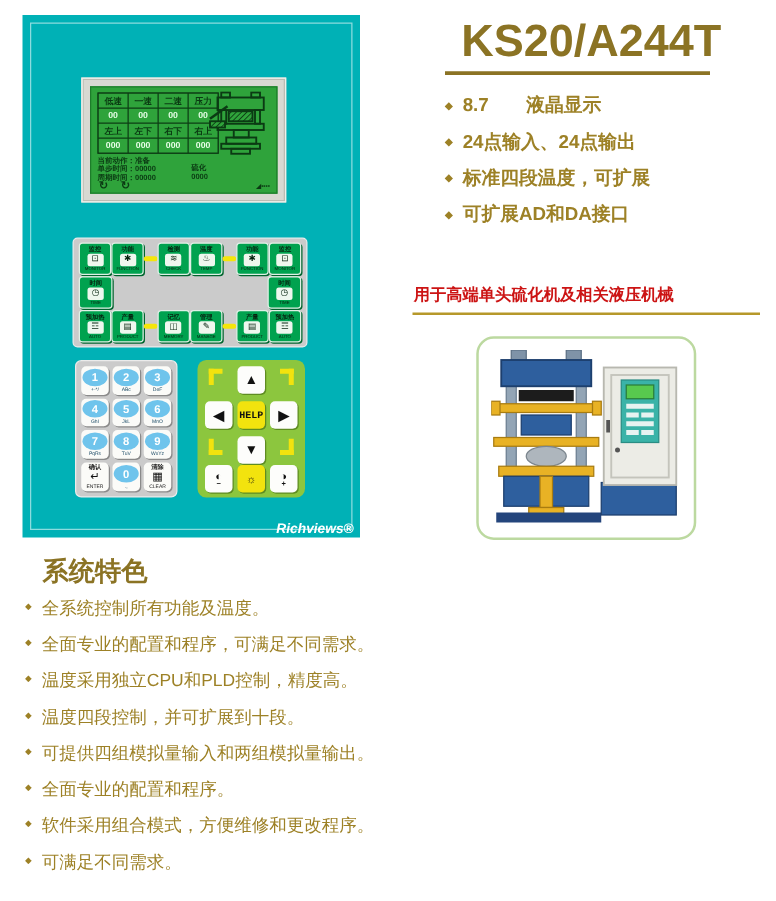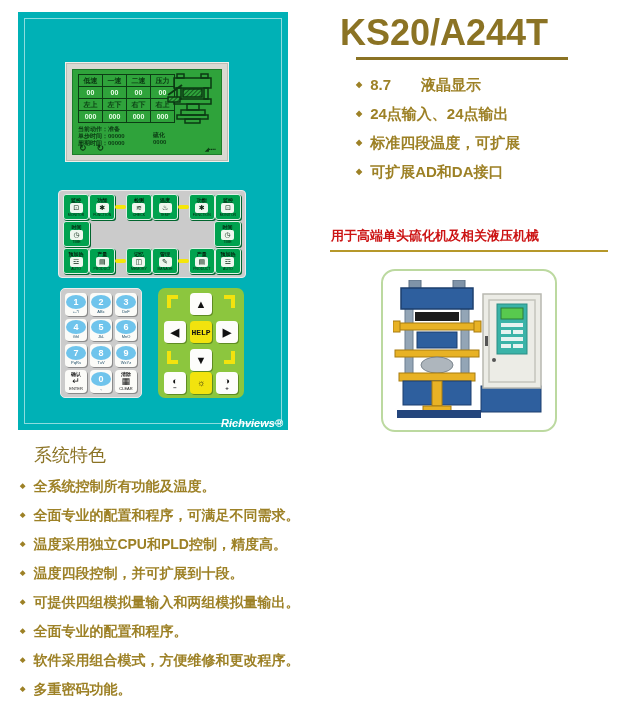--- a/index.html
+++ b/index.html
@@ -67,37 +67,37 @@
   .asign { font-size:6px; line-height:5px; }
   .abr { position:absolute; width:11px; height:13px; border:0 solid #f2e30e; }
   .abr.tl { left:9px;  top:7px;  border-left-width:4px; border-top-width:4px; }
   .abr.tr { right:9px; top:7px;  border-right-width:4px; border-top-width:4px; }
   .abr.bl { left:9px;  top:63px; border-left-width:4px; border-bottom-width:4px; }
   .abr.br { right:9px; top:63px; border-right-width:4px; border-bottom-width:4px; }
 
   .brand { position:absolute; right:5px; bottom:1px; color:#fff; font-style:italic; font-size:11px; font-weight:bold; }
 
   
-  .title { position:absolute; left:340px; top:12px; width:266px; text-align:left; font-size:36px;
+  .title { position:absolute; left:340px; top:12px; width:266px; text-align:center; font-size:36px;
            font-weight:bold; color:#8b7324; white-space:nowrap; }
   .title-underline { position:absolute; left:356px; top:57px; width:212px; height:3px; background:#8b7324; }
   .specs { position:absolute; left:356px; top:76px; width:252px; }
   .spec-item { display:flex; align-items:flex-start; gap:8px; margin-bottom:11px; font-size:15px;
                font-weight:bold; color:#9d8126; line-height:18px; }
   .diamond { font-size:8px; line-height:18px; color:#9d8126; flex:0 0 auto; }
   .usage { position:absolute; left:331px; top:227px; font-size:13px; font-weight:bold; color:#cc1414; white-space:nowrap; }
   .usage-underline { position:absolute; left:330px; top:250px; width:278px; height:2px; background:#b6982a; }
   .machine-box { position:absolute; left:381px; top:269px; width:176px; height:163px; background:#fff;
                  border:2px solid #bcd9a0; border-radius:14px; display:flex; align-items:center; justify-content:center; }
 
   
-  .features-heading { position:absolute; left:34px; top:443px; font-size:18px; font-weight:normal; color:#8b7324; }
+  .features-heading { position:absolute; left:34px; top:443px; font-size:21px; font-weight:bold; color:#8b7324; }
   .features { position:absolute; left:20px; top:477px; width:588px; }
   .feature-item { display:flex; align-items:flex-end; gap:8px; margin-bottom:11px; font-size:14px;
-                  font-weight:bold; color:#9d8126; line-height:18px; }
+                  font-weight:normal; color:#9d8126; line-height:18px; }
   .feature-item .diamond { font-size:7px; }
 </style>
 </head>
 <body>
 
 <div class="page">
 
   <div class="panel">
     <div class="panel-inner"></div>
 
@@ -426,17 +426,17 @@
     <div class="feature-item">
       <span class="diamond">◆</span>
       <span>全面专业的配置和程序。</span>
     </div>
     <div class="feature-item">
       <span class="diamond">◆</span>
       <span>软件采用组合模式，方便维修和更改程序。</span>
     </div>
     <div class="feature-item">
       <span class="diamond">◆</span>
-      <span>多重密码功能。</span>
+      <span>可满足不同需求。</span>
     </div>
   </div>
 
 </div>
 
 </body></html>

